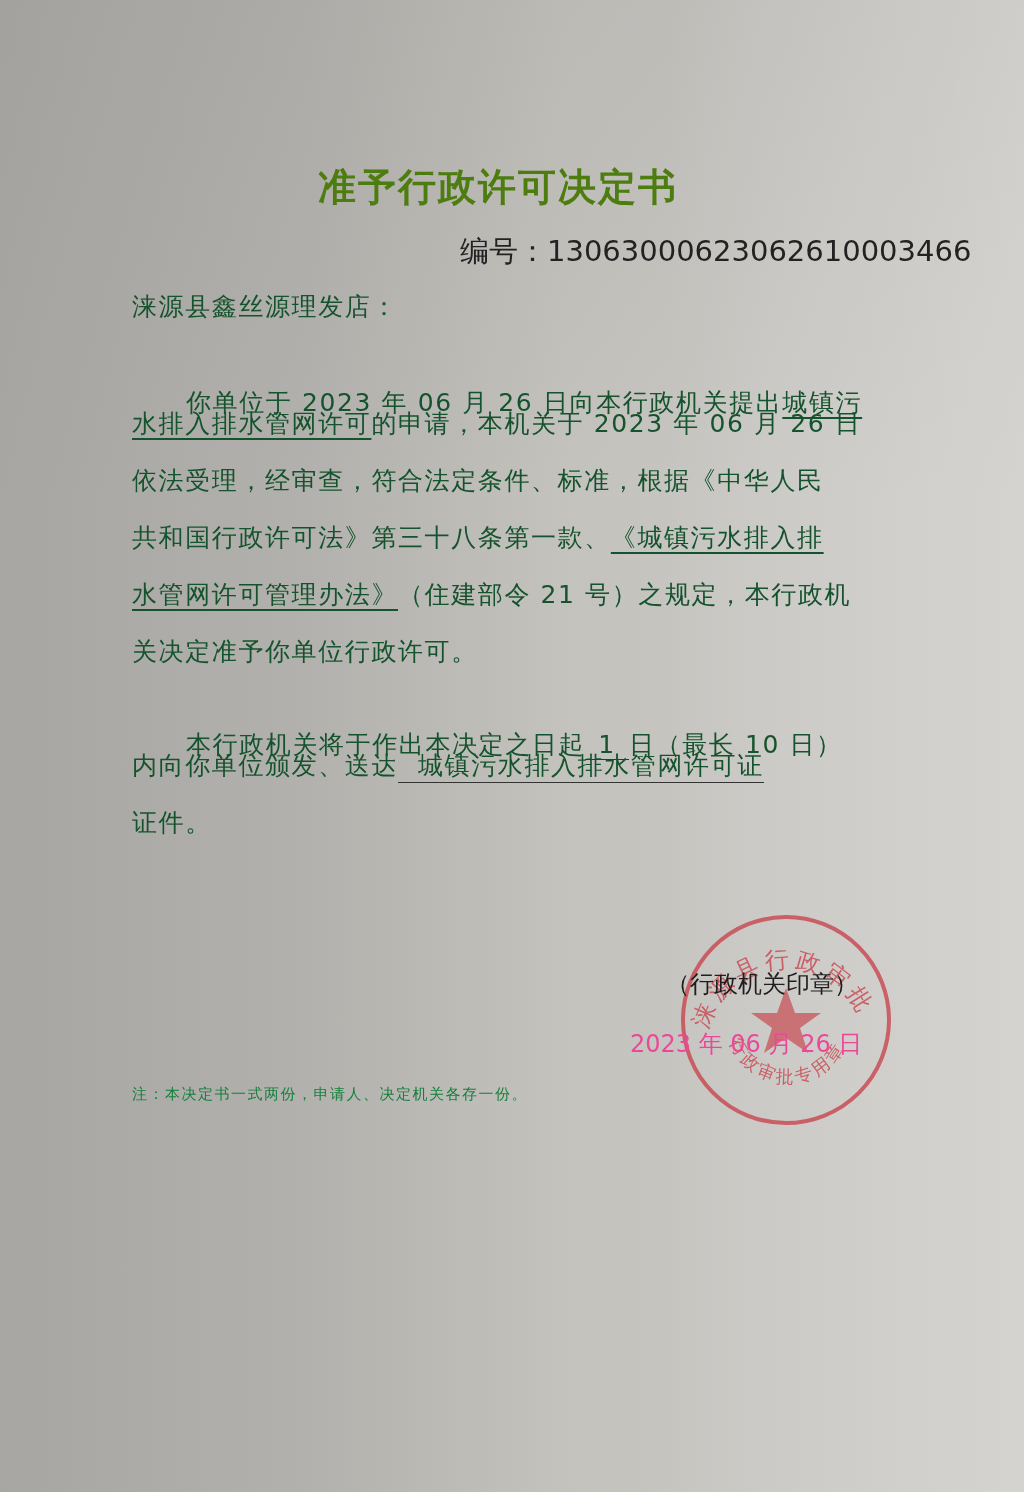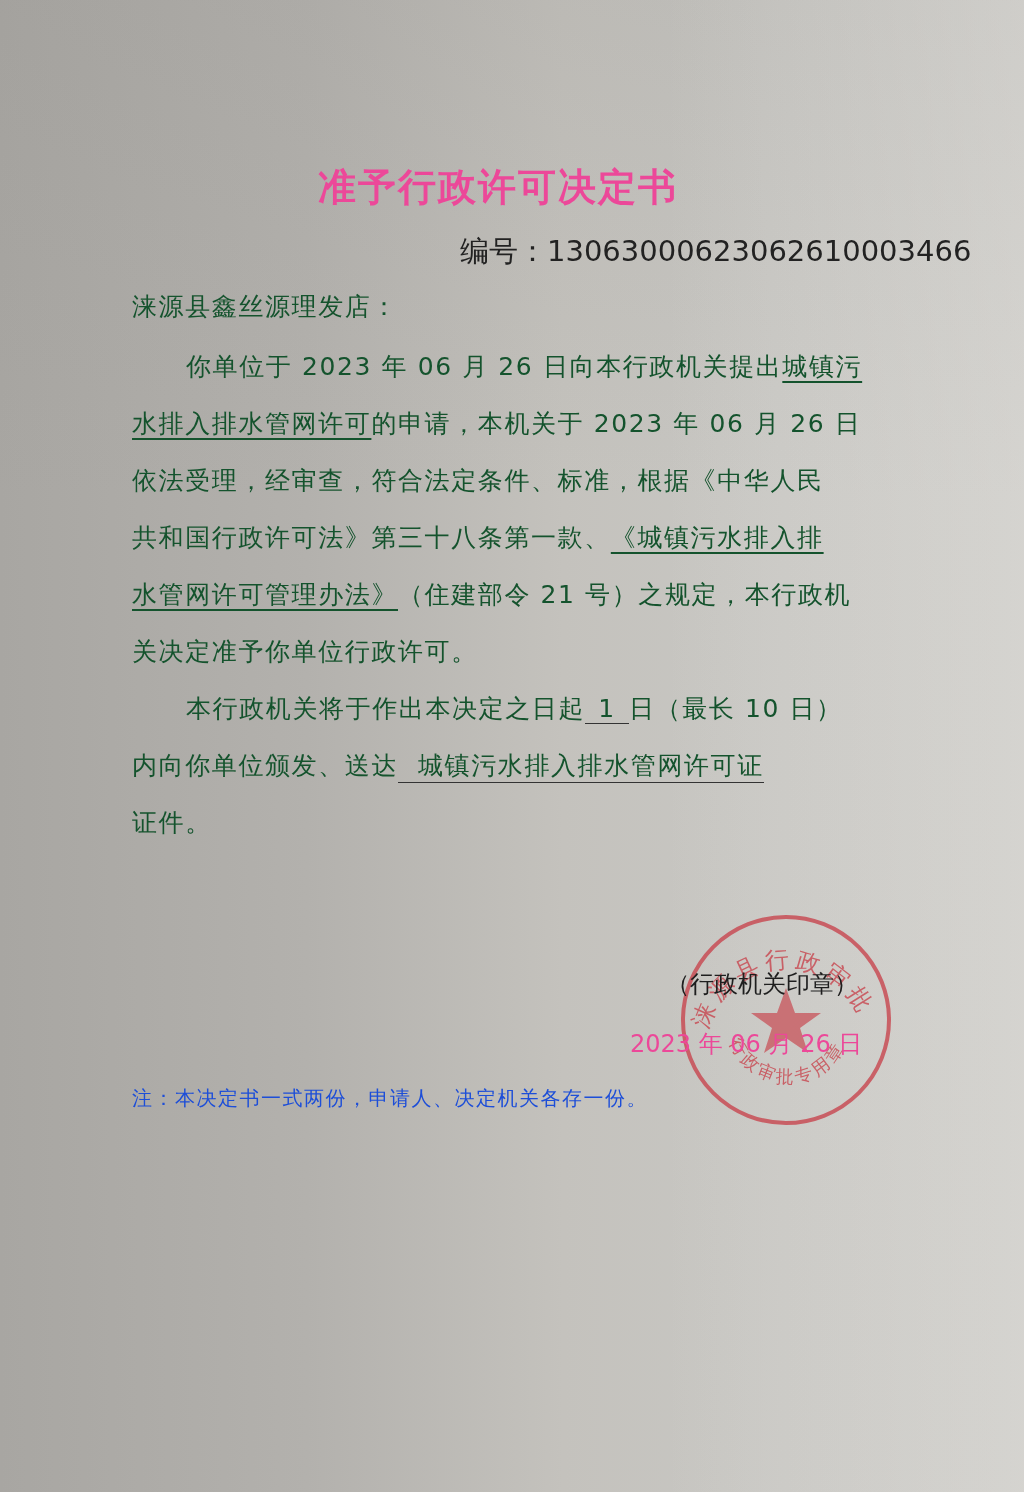--- a/index.html
+++ b/index.html
@@ -14,44 +14,44 @@
     background: linear-gradient(180deg, rgba(140,138,134,0.15), rgba(255,255,255,0));
     pointer-events: none;
   }
   .shade-right {
     position: absolute; right: 0; top: 0; width: 360px; height: 1492px;
     background: linear-gradient(90deg, rgba(255,255,255,0), rgba(235,233,229,0.35));
     pointer-events: none;
   }
   .title {
     position: absolute; left: 318px; top: 162px;
-    font-size: 38px; letter-spacing: 2px; font-weight: bold; color: #ec4899;
+    font-size: 38px; letter-spacing: 2px; font-weight: bold; color: #4d7c0f;
   }
   .docno {
     position: absolute; left: 460px; top: 232px; font-size: 29px; color: #222;
   }
   .line {
     position: absolute; left: 132px; font-size: 25px; color: #14532d;
     white-space: nowrap; letter-spacing: 1.6px;
   }
-  .indent { left: 186px; }
+  .indent { left: 186px; margin-top: 36px; }
   .u { text-decoration: underline; text-underline-offset: 6px; }
   .blank { display: inline-block; border-bottom: 1.5px solid #333; text-align: center; }
   .seal {
     position: absolute; left: 678px; top: 912px; width: 216px; height: 216px;
     pointer-events: none; opacity: 0.8;
   }
   .seal-label {
     position: absolute; left: 666px; top: 968px; font-size: 24px; color: #1e1e1e;
   }
   .date {
     position: absolute; left: 630px; top: 1028px; font-size: 24px; color: #ec4899;
   }
   .note {
-    position: absolute; left: 132px; top: 1085px; font-size: 20px; color: #1d4ed8; letter-spacing: 1.5px;
+    position: absolute; left: 132px; top: 1085px; font-size: 15px; color: #15803d; letter-spacing: 1.5px;
   }
 </style>
 </head>
 <body>
 
 <div class="shade-top"></div>
 <div class="shade-right"></div>
 
 <div class="title">准予行政许可决定书</div>
 

